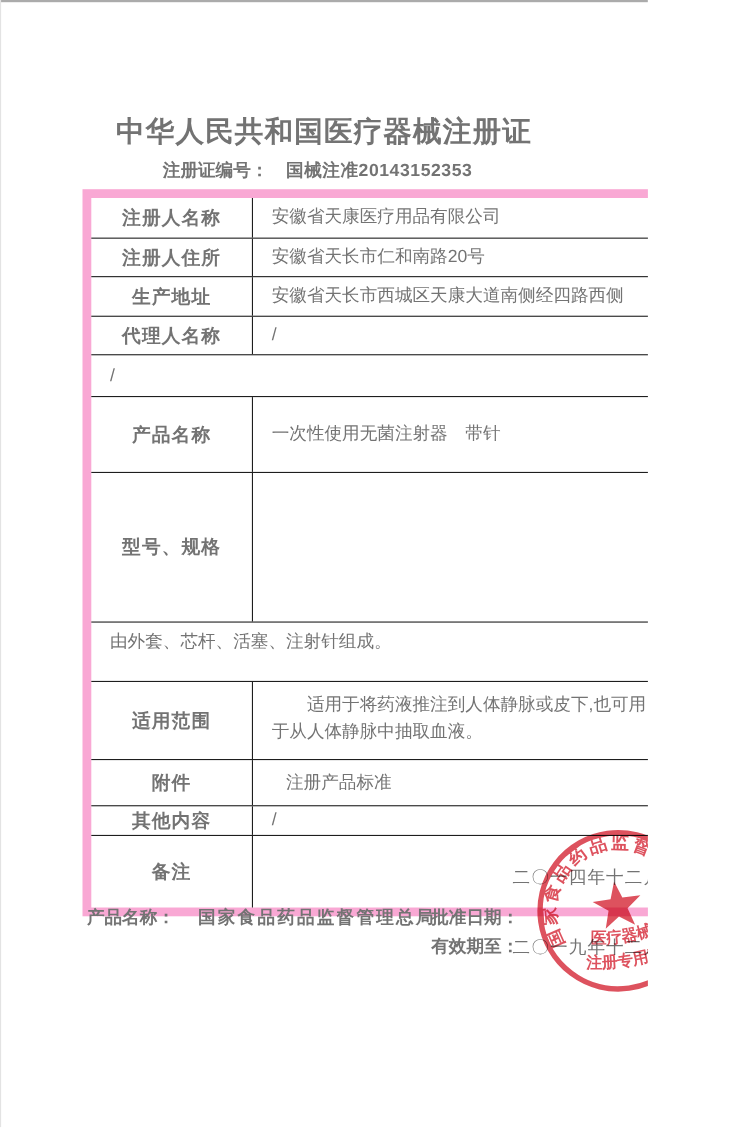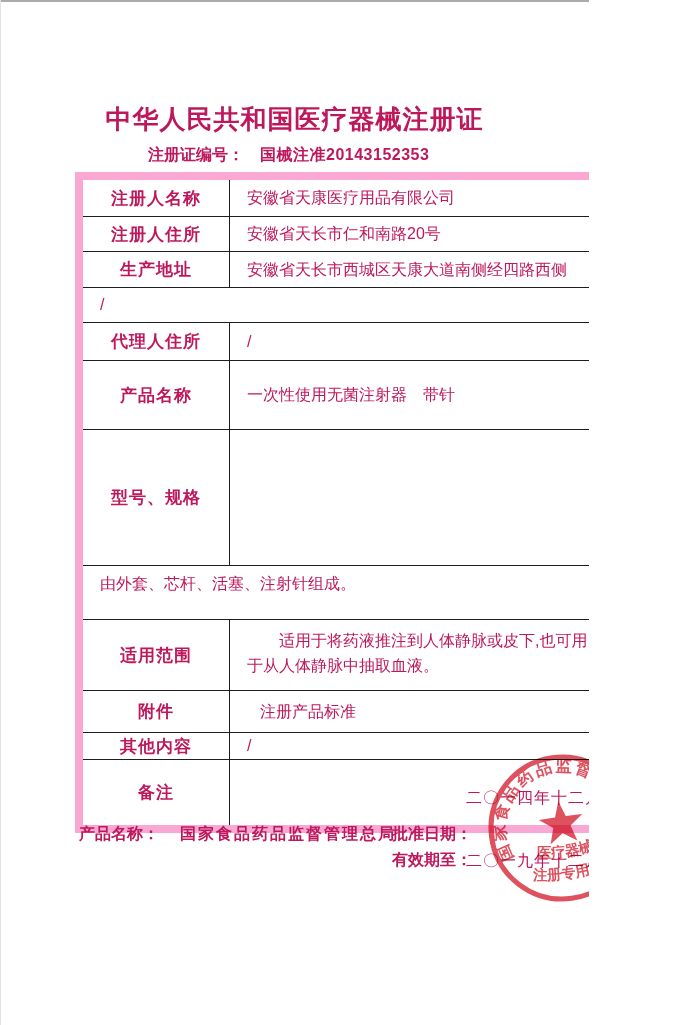--- a/index.html
+++ b/index.html
@@ -1,18 +1,18 @@
 <!DOCTYPE html>
 <html><head>
 <meta charset="utf-8">
 <style>
   html,body{margin:0;padding:0;background:#ffffff;}
   .page{
     position:relative;width:589px;height:1025px;background:#ffffff;
-    font-family:"Liberation Sans",sans-serif;color:#be185d;overflow:hidden;
+    font-family:"Liberation Sans",sans-serif;color:#737373;overflow:hidden;
   }
   .scan-edge-top{position:absolute;top:0;left:0;right:0;height:2px;background:#ababab;}
   .scan-edge-left{position:absolute;top:0;left:0;width:1px;height:100%;background:#e3e3e3;}
 
   .doc-title{
     position:absolute;top:102px;left:0;width:100%;text-align:center;
     font-size:26px;font-weight:bold;letter-spacing:1px;
   }
   .reg-line{position:absolute;top:145px;left:148px;font-size:16px;font-weight:600;}
   .reg-line .lab{margin-right:16px;}
@@ -78,24 +78,24 @@
     </div>
     <div class="trow r1">
       <div class="cell-label">注册人住所</div>
       <div class="cell-value">安徽省天长市仁和南路20号</div>
     </div>
     <div class="trow r2">
       <div class="cell-label">生产地址</div>
       <div class="cell-value">安徽省天长市西城区天康大道南侧经四路西侧</div>
     </div>
     <div class="trow r3">
+      <div class="cell-label">代理人名称</div>
       <div class="cell-value">/</div>
     </div>
     <div class="trow r4">
-      <div class="cell-label">代理人住所</div>
       <div class="cell-value">/</div>
     </div>
     <div class="trow r5">
       <div class="cell-label">产品名称</div>
       <div class="cell-value">一次性使用无菌注射器　带针</div>
     </div>
     <div class="trow r6">
       <div class="cell-label">型号、规格</div>
     </div>
     <div class="trow r7">

